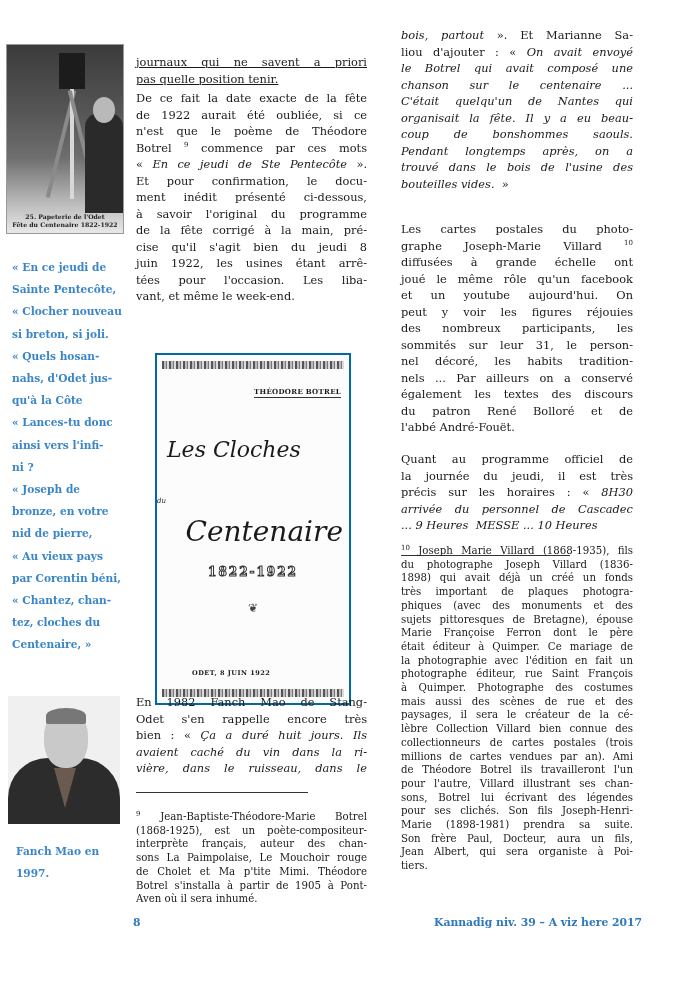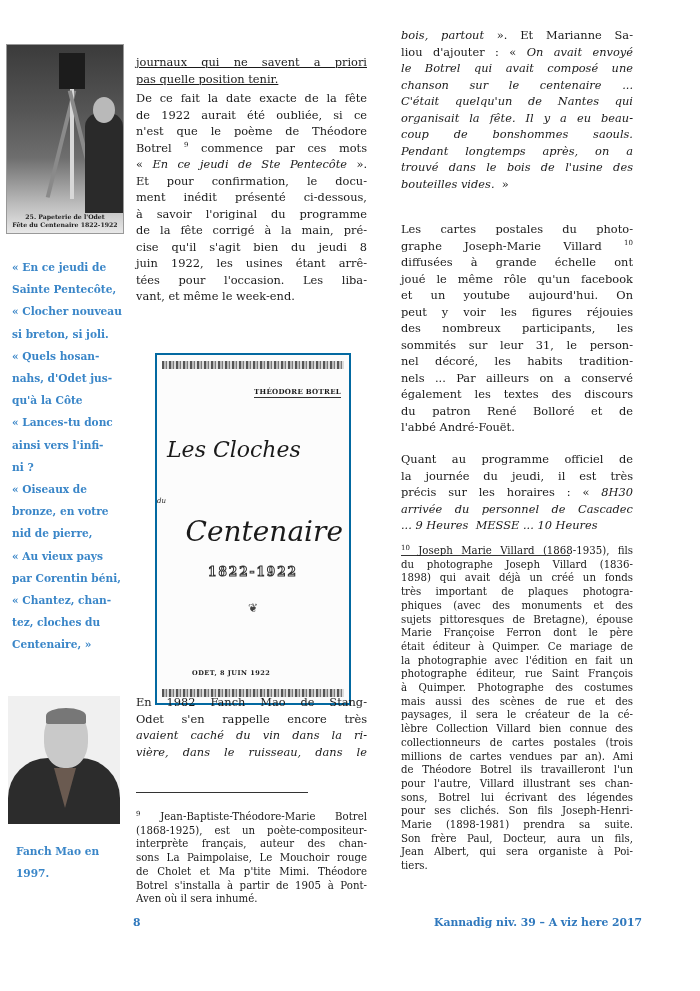--- a/index.html
+++ b/index.html
@@ -76,21 +76,21 @@
     <div>« En ce jeudi de</div>
     <div>Sainte Pentecôte,</div>
     <div>« Clocher nouveau</div>
     <div>si breton, si joli.</div>
     <div>« Quels hosan-</div>
     <div>nahs, d'Odet jus-</div>
     <div>qu'à la Côte</div>
     <div>« Lances-tu donc</div>
     <div>ainsi vers l'infi-</div>
     <div>ni ?</div>
-    <div>« Oiseaux de</div>
+    <div>« Joseph de</div>
     <div>bronze, en votre</div>
     <div>nid de pierre,</div>
     <div>« Au vieux pays</div>
     <div>par Corentin béni,</div>
     <div>« Chantez, chan-</div>
     <div>tez, cloches du</div>
     <div>Centenaire, »</div>
   </div>
 
 <div class="abs photo-bottom">
@@ -134,20 +134,21 @@
   <div class="t3">Centenaire</div>
   <div class="t4">1822-1922</div>
   <div class="orn">❦</div>
   <div class="t5">ODET, 8 JUIN 1922</div>
   <div class="band bot"></div>
 </div>
 
 <div class="abs col2" style="top:694px;">
   <span class="line">En 1982 Fanch Mao de Stang-</span>
   <span class="line">Odet s'en rappelle encore très</span>
+  <span class="line"><span>bien : « </span><i>Ça a duré huit jours. Ils</i></span>
   <span class="line"><i>avaient caché du vin dans la ri-</i></span>
   <span class="line"><i>vière, dans le ruisseau, dans le</i></span>
 </div>
 
 <div class="abs hr" style="left:136px; top:792px; width:172px;"></div>
 
 <div class="abs col2 fn" style="top:810px;">
   <span class="line"><sup>9</sup> <span>Jean-Baptiste-Théodore-Marie Botrel</span></span>
   <span class="line">(1868-1925), est un poète-compositeur-</span>
   <span class="line">interprète français, auteur des chan-</span>

